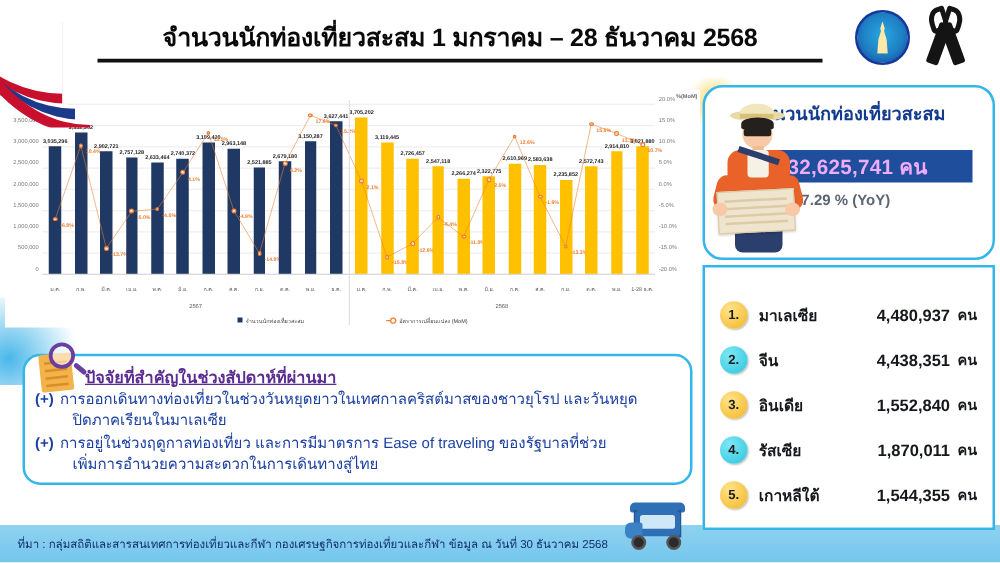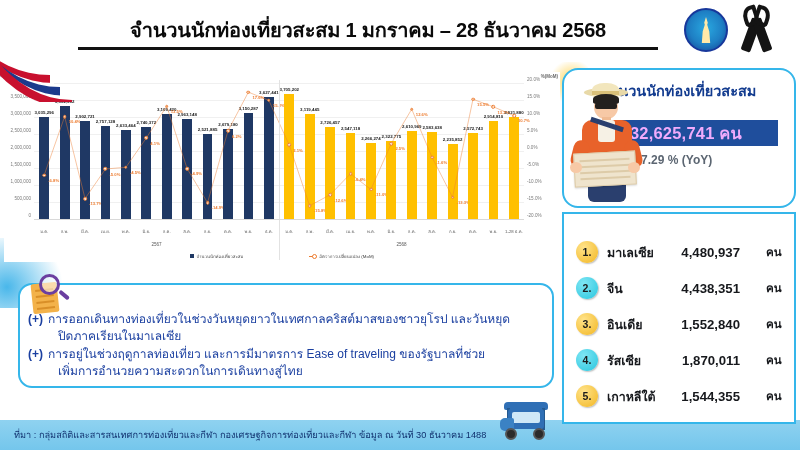--- a/index.html
+++ b/index.html
@@ -131,21 +131,21 @@
   .t5rank {
     width:22px; height:22px; border-radius:50%; flex:0 0 22px;
     display:flex; align-items:center; justify-content:center;
     font-size:10.5px; font-weight:bold; color:#1b1b1b; margin-left:6px;
     box-shadow:1px 1px 1.5px rgba(0,0,0,.25);
   }
   .t5rank.gold { background:radial-gradient(circle at 35% 30%, #ffe38a, #f2b622); }
   .t5rank.cyan { background:radial-gradient(circle at 35% 30%, #7fe6f4, #29c6de); }
   .t5name { flex:0 0 64px; padding-left:9px; font-size:12.4px; font-weight:bold; color:#16181c; white-space:nowrap; }
   .t5val { flex:1 1 auto; text-align:right; font-size:13.2px; font-weight:bold; color:#16181c; padding-right:6px; }
-  .t5unit { flex:0 0 20px; font-size:11.6px; font-weight:bold; color:#16181c;margin-left:20px; }
+  .t5unit { flex:0 0 20px; font-size:11.6px; font-weight:bold; color:#16181c; }
 
   
   .factors {
     position:absolute; left:18px; top:283px; width:536px; height:105px;
     background:#ffffff; border:2.5px solid #35b6ea; border-radius:14px; z-index:4;
   }
   .f-title {
     position:absolute; left:48px; top:6px; font-size:13px; font-weight:bold; color:#5b2c91;
     text-decoration:underline; white-space:nowrap;
   }
@@ -515,34 +515,35 @@
   <div class="f-magnifier">
     <div class="f-doc">
         <i style="top:6px"></i>
         <i style="top:12px"></i>
         <i style="top:18px"></i>
         <i style="top:24px"></i>
       </div>
     <div class="f-lens"></div>
       <div class="f-handle"></div>
   </div>
+  <div class="f-title">ปัจจัยที่สำคัญในช่วงสัปดาห์ที่ผ่านมา</div>
   <div class="f-lines" id="factorLines">
       <div class="f-item">
         <span class="f-plus">(+)</span>
         <span class="f-text">การออกเดินทางท่องเที่ยวในช่วงวันหยุดยาวในเทศกาลคริสต์มาสของชาวยุโรป และวันหยุด<span class="ind">ปิดภาคเรียนในมาเลเซีย</span></span>
       </div>
       <div class="f-item">
         <span class="f-plus">(+)</span>
         <span class="f-text">การอยู่ในช่วงฤดูกาลท่องเที่ยว และการมีมาตรการ Ease of traveling ของรัฐบาลที่ช่วย<span class="ind">เพิ่มการอำนวยความสะดวกในการเดินทางสู่ไทย</span></span>
       </div>
     </div>
 </div>
 
 <div class="footer-band"></div>
-<div class="footer-text">ที่มา : กลุ่มสถิติและสารสนเทศการท่องเที่ยวและกีฬา กองเศรษฐกิจการท่องเที่ยวและกีฬา ข้อมูล ณ วันที่ 30 ธันวาคม 1488</div>
+<div class="footer-text">ที่มา : กลุ่มสถิติและสารสนเทศการท่องเที่ยวและกีฬา กองเศรษฐกิจการท่องเที่ยวและกีฬา ข้อมูล ณ วันที่ 30 ธันวาคม 2568</div>
 <div class="tuktuk">
   <div class="tt-roof"></div>
     <div class="tt-post1"></div>
     <div class="tt-post2"></div>
   <div class="tt-cab"></div>
     <div class="tt-win"></div>
     <div class="tt-front"></div>
   <div class="tt-wh1"></div>
     <div class="tt-wh2"></div>
 </div>

